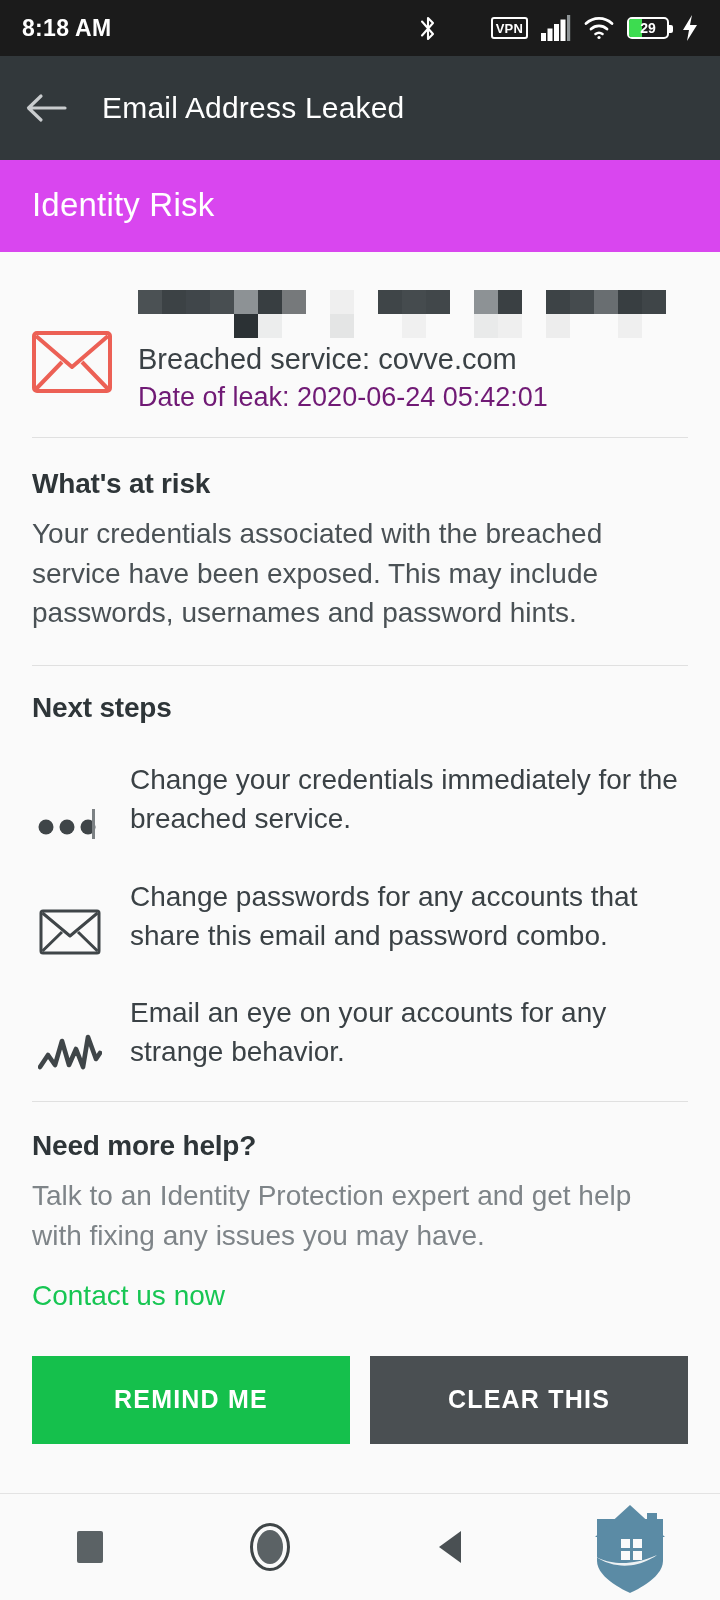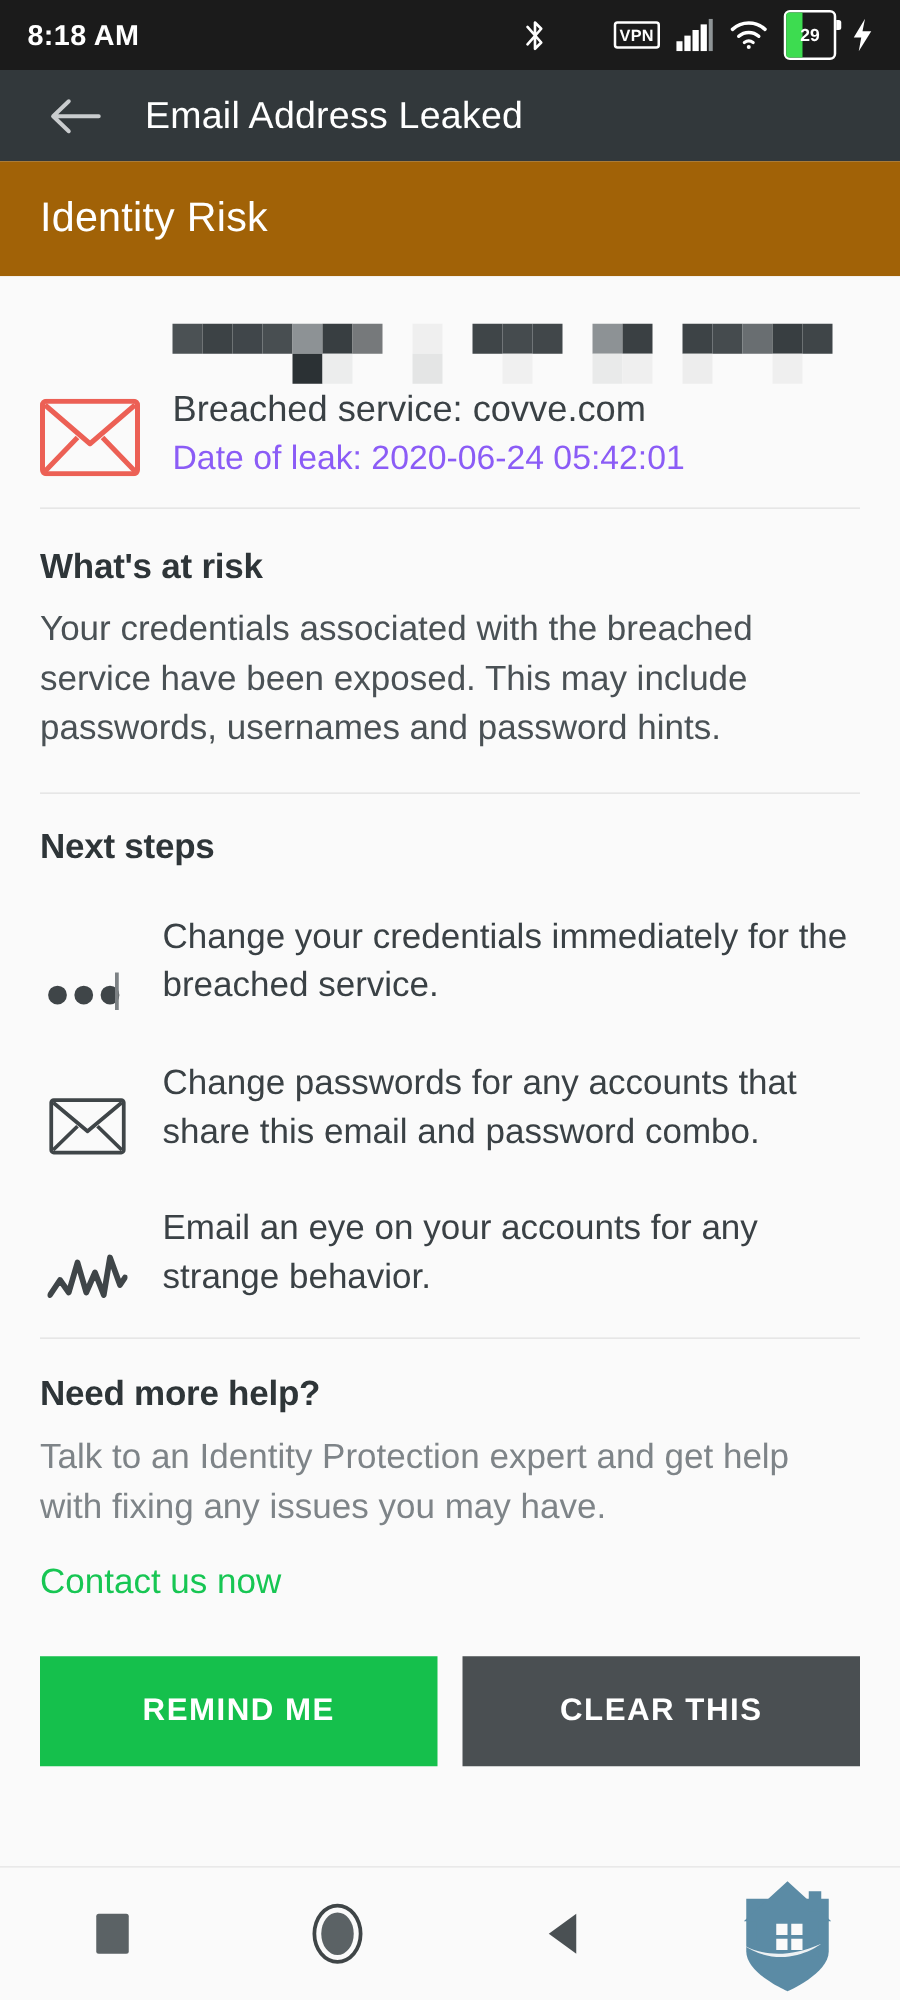--- a/index.html
+++ b/index.html
@@ -20,61 +20,61 @@
   }
   .status-time { font-size:23px; font-weight:bold; letter-spacing:.3px; }
   .status-icons { display:flex; align-items:center; gap:13px; }
   .si { display:flex; align-items:center; }
   .vpn-badge {
     border:2px solid #FFFFFF; border-radius:3px;
     font-size:13px; font-weight:bold; line-height:1;
     padding:3px 3px 2px 3px; letter-spacing:.2px;margin-left:40px;
   }
   .batt {
-    position:relative; width:42px; height:40px;
+    position:relative; width:42px; height:22px;
     border:2px solid #FFFFFF; border-radius:5px;
     display:flex; align-items:center;
   }
   .batt::after {
     content:""; position:absolute; right:-6px; top:6px;
     width:4px; height:8px; background:#FFFFFF; border-radius:0 2px 2px 0;
   }
   .batt-fill { height:100%; width:33%; background:#3DDC50; border-radius:2px 0 0 2px; }
   .batt-num {
     position:absolute; width:100%; text-align:center;
     font-size:14px; font-weight:bold; color:#FFFFFF; line-height:18px;
   }
 
   
   .appbar {
-    height:73px; background:#32383B; display:flex; align-items:center;
-    padding:0 38px; gap:34px;
+    height:104px; background:#32383B; display:flex; align-items:center;
+    padding:0 24px; gap:34px;
   }
   .back-btn { width:44px; height:44px; display:flex; align-items:center; justify-content:center; cursor:pointer; }
   .appbar-title { color:#FFFFFF; font-size:30px; font-weight:normal; letter-spacing:.2px; }
 
   
-  .risk-banner { background:#a16207; padding:26px 32px 28px 32px; }
+  .risk-banner { background:#d946ef; padding:26px 32px 28px 32px; }
   .risk-banner-title { color:#FFFFFF; font-size:33px; font-weight:normal; letter-spacing:.2px; }
 
   
   .content { background:#FAFAFA; padding:0 32px; }
 
-  .breach-row { display:flex; align-items:flex-end; padding:38px 0 20px 0; gap:26px; }
+  .breach-row { display:flex; align-items:center; padding:38px 0 20px 0; gap:26px; }
   .mail-icon { flex:0 0 auto; margin-top:22px; }
   .breach-info { flex:1 1 auto; min-width:0; }
 
   
   .redacted { display:flex; align-items:flex-start; gap:0; height:48px; margin-bottom:2px; }
   .rd-group { display:flex; flex-direction:column; }
   .rd-row { display:flex; }
   .rd { width:24px; height:24px; }
 
   .breach-service { font-size:29px; color:#3A4145; line-height:1.35; }
-  .breach-date { font-size:27px; color:#8b5cf6; line-height:1.4; }
+  .breach-date { font-size:27px; color:#701a75; line-height:1.4; }
 
   .divider { height:1px; background:#E0E0E0; margin:0; }
 
   .section { padding:30px 0 32px 0; }
   .section-title { font-size:28px; color:#2E3538; font-weight:bold; margin-bottom:14px; letter-spacing:-.2px; }
   .section-body { font-size:28px; color:#4A5155; line-height:1.42; }
 
   .steps { padding:26px 0 24px 0; }
   .steps-title { font-size:28px; color:#2E3538; font-weight:bold; margin-bottom:36px; letter-spacing:-.2px; }
   .step { display:flex; align-items:flex-end; gap:22px; margin-bottom:38px; }

